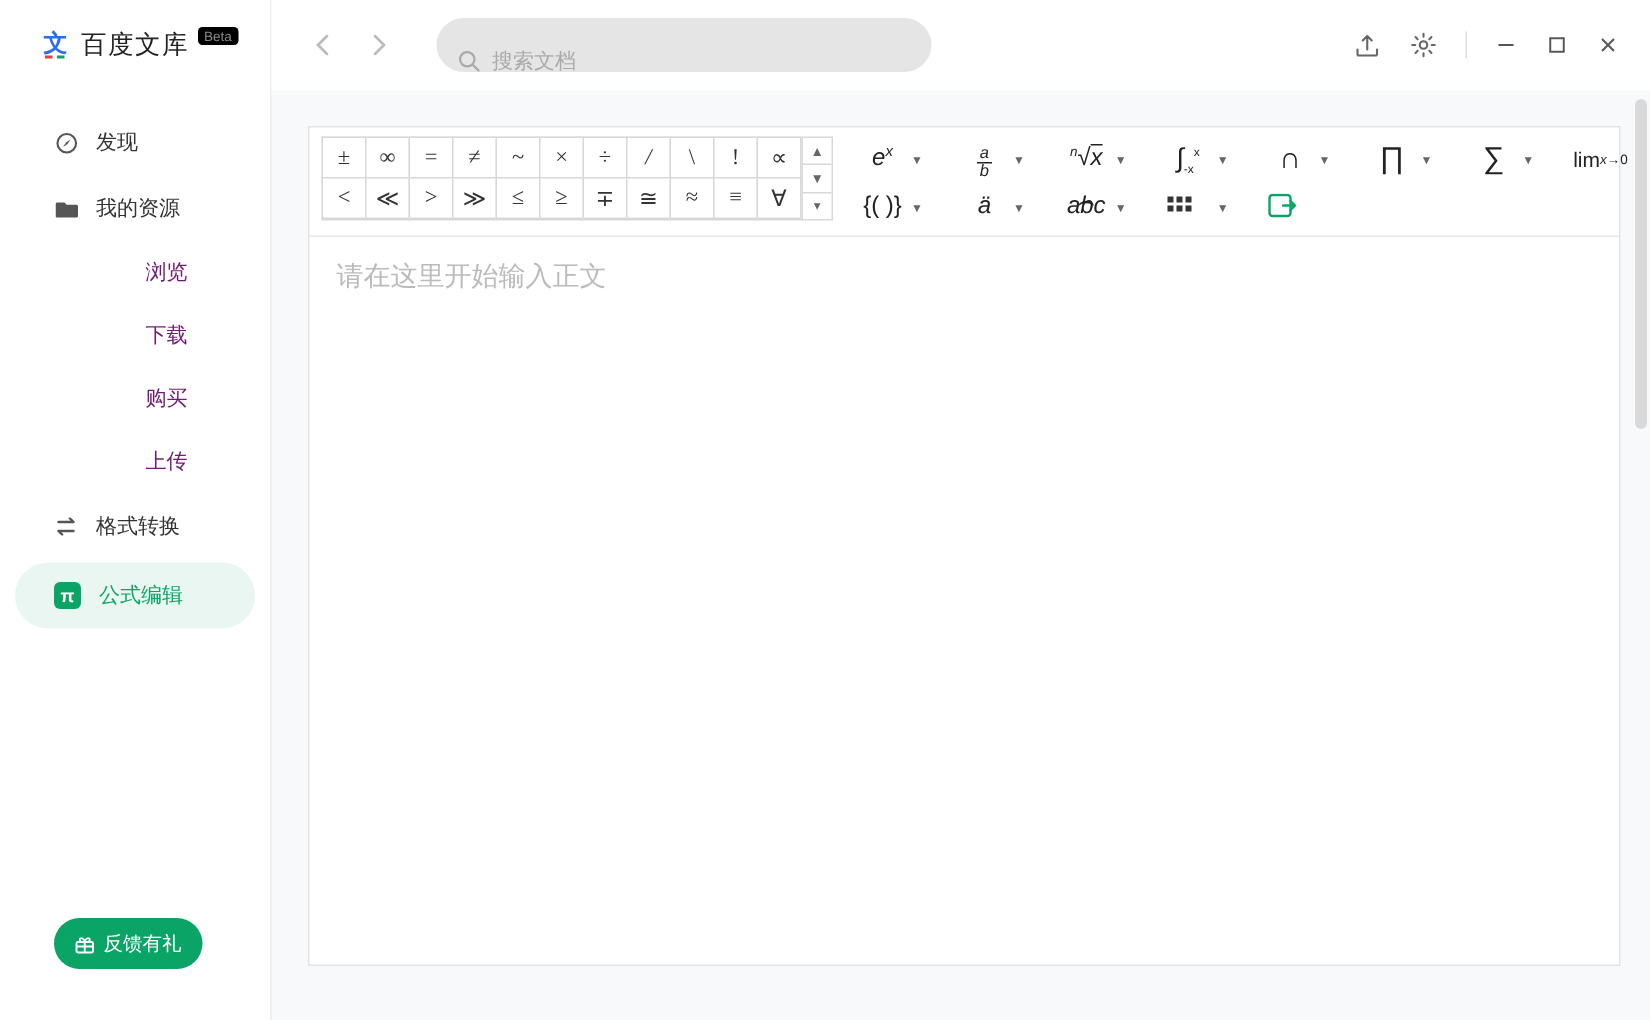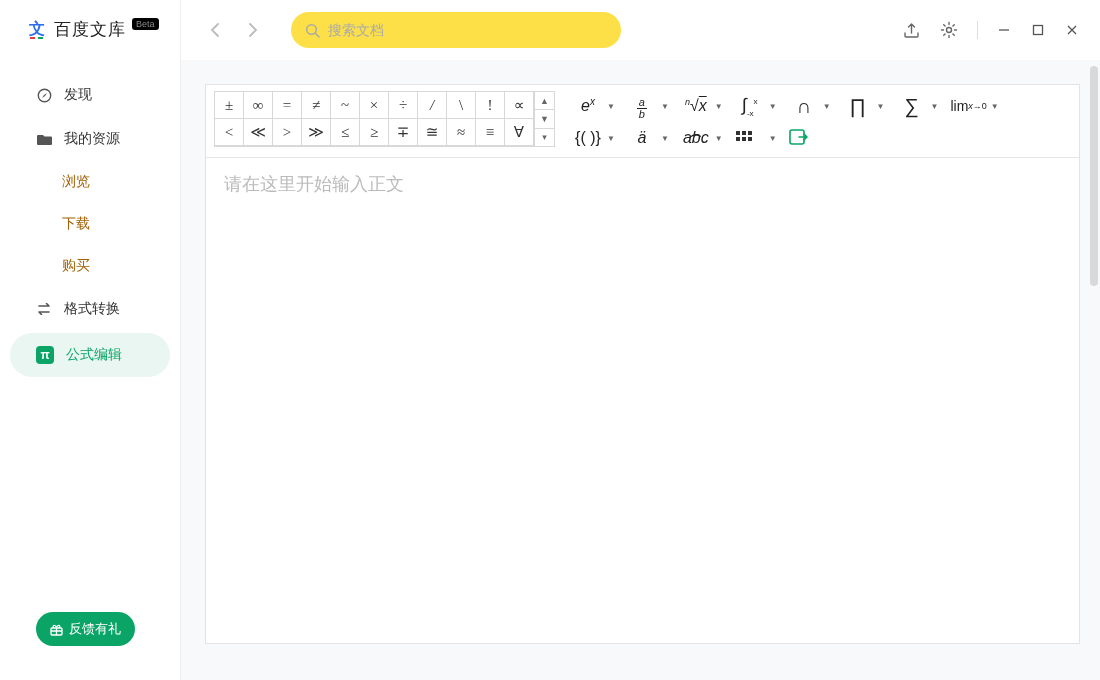--- a/index.html
+++ b/index.html
@@ -4,47 +4,47 @@
 <style>
 *{box-sizing:border-box;margin:0;padding:0;font-family:"Microsoft YaHei","PingFang SC",Arial,sans-serif}
 body{width:1100px;height:680px;overflow:hidden;background:#fff;display:flex}
 .sidebar{width:180px;height:680px;background:#fff;display:flex;flex-direction:column;padding-top:12px;position:relative}
 .logo-row{display:flex;align-items:center;padding:6px 12px 14px 26px;gap:6px}
 .logo-mark{width:22px;height:22px;position:relative;display:flex;align-items:center;justify-content:center}
 .logo-text{font-size:17px;font-weight:400;color:#222;letter-spacing:1px}
 .beta{font-size:9px;background:#000000;color:#888;padding:1px 4px;border-radius:3px;position:relative;top:-6px}
 .nav{list-style:none;margin-top:18px}
 .nav-item{display:flex;align-items:center;height:44px;padding-left:36px;gap:12px;font-size:14px;color:#333;cursor:pointer}
-.nav-item.sub{padding-left:62px;color:#a16207;height:42px}
+.nav-item.sub{padding-left:97px;color:#701a75;height:42px}
 .nav-item.active{background:#eaf6f1;color:#0aa566;border-radius:22px;margin:2px 10px;padding-left:26px}
 .nav-icon{width:16px;height:16px;display:flex;align-items:center;justify-content:center;font-size:14px;color:#555}
 .nav-item.active .nav-icon{color:#fff;background:#0aa566;border-radius:4px;width:18px;height:18px}
 .feedback-btn{position:absolute;bottom:34px;left:36px;background:#0aa566;color:#fff;font-size:13px;padding:8px 14px;border-radius:18px;display:flex;align-items:center;gap:6px;cursor:pointer}
 .main{flex:1;height:680px;background:#f8f9fa;display:flex;flex-direction:column;border-left:1px solid #eee}
 .topbar{height:60px;display:flex;align-items:center;padding:0 20px;gap:10px;background:#fff}
 .nav-arrow{width:28px;height:28px;display:flex;align-items:center;justify-content:center;color:#bbb;cursor:pointer}
-.search-wrap{margin-left:14px;display:flex;align-items:center;background:#fde047;border-radius:20px;height:36px;width:330px;padding:0 14px;gap:8px;color:#999}
+.search-wrap{margin-left:14px;display:flex;align-items:flex-end;background:#e5e5e5;border-radius:20px;height:36px;width:330px;padding:0 14px;gap:8px;color:#999}
 .search-input{border:none;background:transparent;outline:none;font-size:14px;flex:1;color:#333}
 .search-input::placeholder{color:#aaa}
 .top-right{margin-left:auto;display:flex;align-items:center;gap:18px;color:#666}
 .top-icon{width:20px;height:20px;cursor:pointer;display:flex;align-items:center;justify-content:center}
 .divider{width:1px;height:18px;background:#ddd}
 .win-btn{width:16px;height:16px;cursor:pointer;display:flex;align-items:center;justify-content:center;color:#555}
 .canvas-wrap{flex:1;overflow:auto;padding:24px 10px 0 24px}
 .doc{width:875px;background:#fff;border:1px solid #e3e3e3;min-height:560px}
 .toolbar{display:flex;border-bottom:1px solid #e6e6e6;padding:6px 8px;gap:14px;align-items:flex-start}
 .sym-grid-wrap{display:flex;align-items:stretch;border:1px solid #d8d8d8}
 .sym-grid{display:flex;flex-direction:column}
 .sym-row{display:flex}
 .sym-cell{width:30px;height:28px;border:1px solid #d8d8d8;margin:-1px 0 0 -1px;display:flex;align-items:center;justify-content:center;font-size:15px;font-family:"Cambria Math","Times New Roman",serif;cursor:pointer;color:#333;background:#fff}
 .sym-scroll{width:20px;display:flex;flex-direction:column;border-left:1px solid #d8d8d8}
 .sym-scroll .sbtn{flex:1;display:flex;align-items:center;justify-content:center;font-size:9px;color:#666;cursor:pointer;border-bottom:1px solid #d8d8d8}
 .sym-scroll .sbtn:last-child{border-bottom:none}
 .struct-area{flex:1;display:flex;flex-direction:column;gap:6px;padding-top:2px}
-.struct-row{display:flex;gap:4px;align-items:flex-start}
+.struct-row{display:flex;gap:18px;align-items:flex-start}
 .struct-btn{display:flex;align-items:center;gap:2px;height:26px;padding:0 4px;cursor:pointer;font-family:"Cambria Math","Times New Roman",serif;font-size:16px;color:#222}
 .struct-glyph{min-width:30px;text-align:center;font-style:italic}
 .dd{font-size:8px;color:#666;margin-left:2px}
 .struct-btn.big .struct-glyph{font-size:20px;font-style:normal}
 .insert-btn{color:#0aa566}
 .editor{padding:14px 18px;min-height:480px;font-size:18px;color:#333;outline:none}
 .editor:empty::before{content:attr(data-placeholder);color:#bbb}
 .scrollbar-track{position:absolute;right:2px;top:66px;bottom:6px;width:8px}
 .scrollbar-thumb{position:absolute;right:0;top:0;width:8px;height:220px;background:#d9d9d9;border-radius:4px}
 .frac{display:inline-flex;flex-direction:column;align-items:center;font-size:11px;line-height:1;font-style:italic}
@@ -87,20 +87,23 @@
       <span>我的资源</span>
     </li>
     <li class="nav-item sub">
         <span>浏览</span>
       </li>
     <li class="nav-item sub">
         <span>下载</span>
       </li>
     <li class="nav-item sub">
         <span>购买</span>
+      </li>
+    <li class="nav-item sub">
+        <span>上传</span>
       </li>
     <li class="nav-item">
       <span class="nav-icon">
           <svg width="15" height="12" viewBox="0 0 15 12">
             <path d="M2 3 H12 M12 3 L9.5 0.5 M2 9 H12 M2 9 L4.5 11.5" stroke="#555" stroke-width="1.6" fill="none" stroke-linecap="round"></path>
           </svg>
         </span>
       <span>格式转换</span>
     </li>
     <li class="nav-item active">

